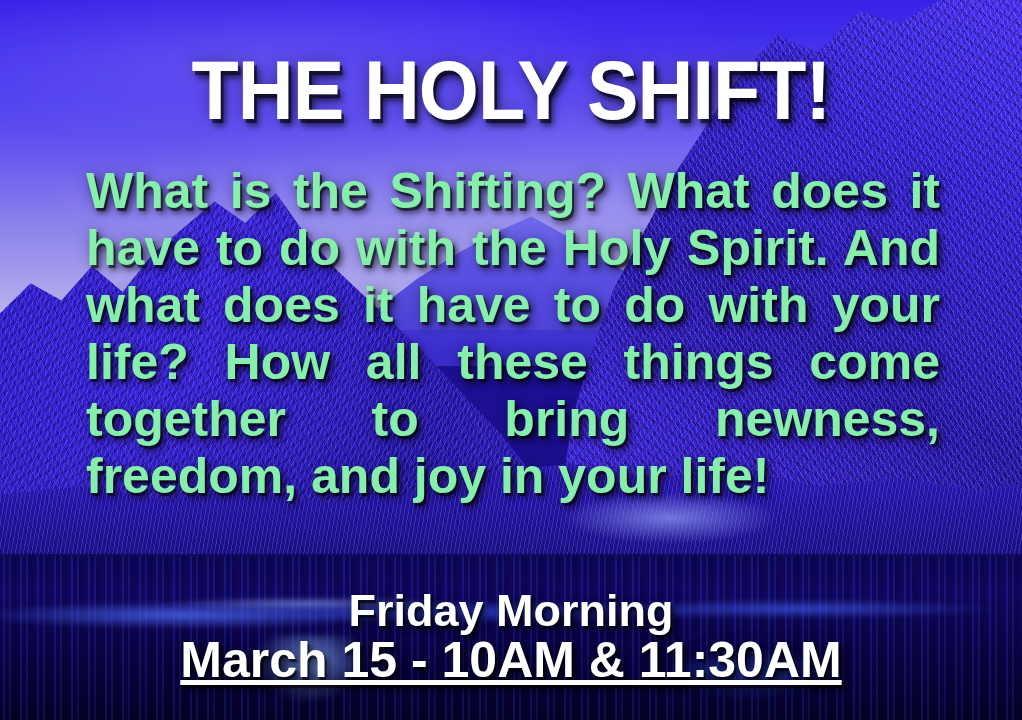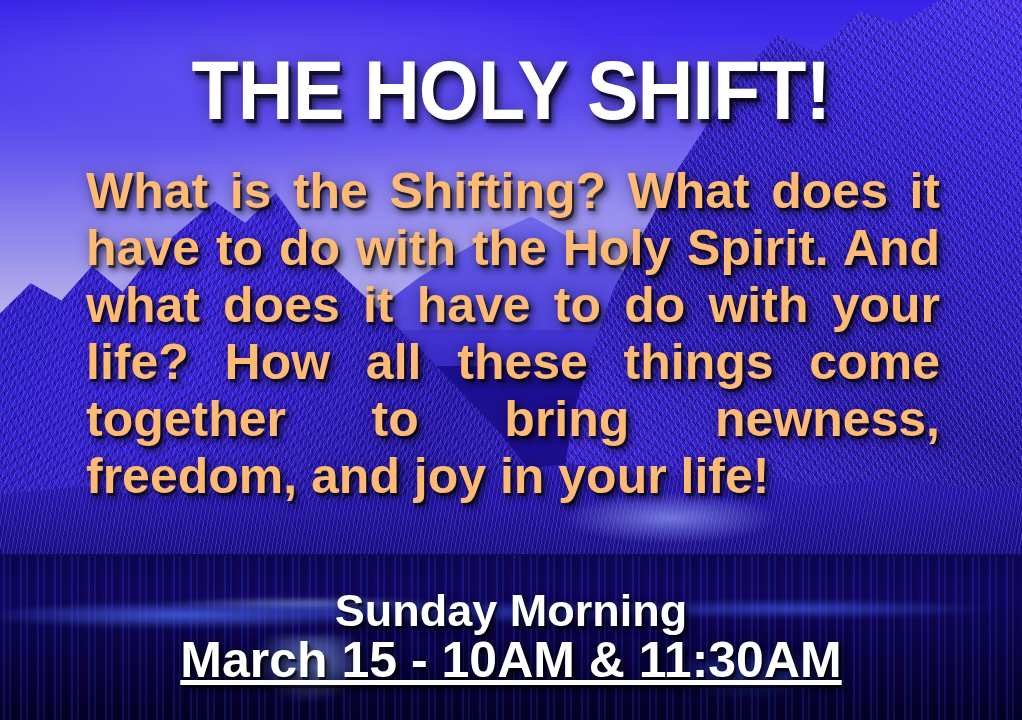--- a/index.html
+++ b/index.html
@@ -202,21 +202,21 @@
     text-shadow:
       3px 4px 0 rgba(0,0,0,.55),
       5px 7px 7px rgba(0,0,0,.55),
       0 0 18px rgba(0,0,0,.35);
     white-space:nowrap;
   }
 
   .body-copy{
     position:absolute;
     left:86px; top:158px; width:854px;
-    color:#fdba74;
+    color:#86efac;
     font-family:"Liberation Sans Narrow","Liberation Sans", sans-serif;
     font-weight:bold;
     font-size:50px;
     line-height:57px;
     text-align:justify;
     text-justify:inter-word;
     letter-spacing:0px;
     text-shadow:
       2px 3px 0 rgba(0,0,0,.55),
       4px 5px 6px rgba(0,0,0,.6),
@@ -261,18 +261,18 @@
   <div class="water-glow2"></div>
   <div class="bg-layer tint"></div>
 
   <div class="text-layer">
 
     <div class="title">THE HOLY SHIFT!</div>
 
     <div class="body-copy">What is the Shifting? What does it have to do with the Holy Spirit. And what does it have to do with your life? How all these things come together to bring newness, freedom, and joy in your life!</div>
 
     <div class="footer">
-      <span class="footer-line1">Sunday Morning</span>
+      <span class="footer-line1">Friday Morning</span>
       <span class="footer-line2">March 15 - 10AM &amp; 11:30AM</span>
     </div>
 
   </div>
 </div>
 
 </body></html>

